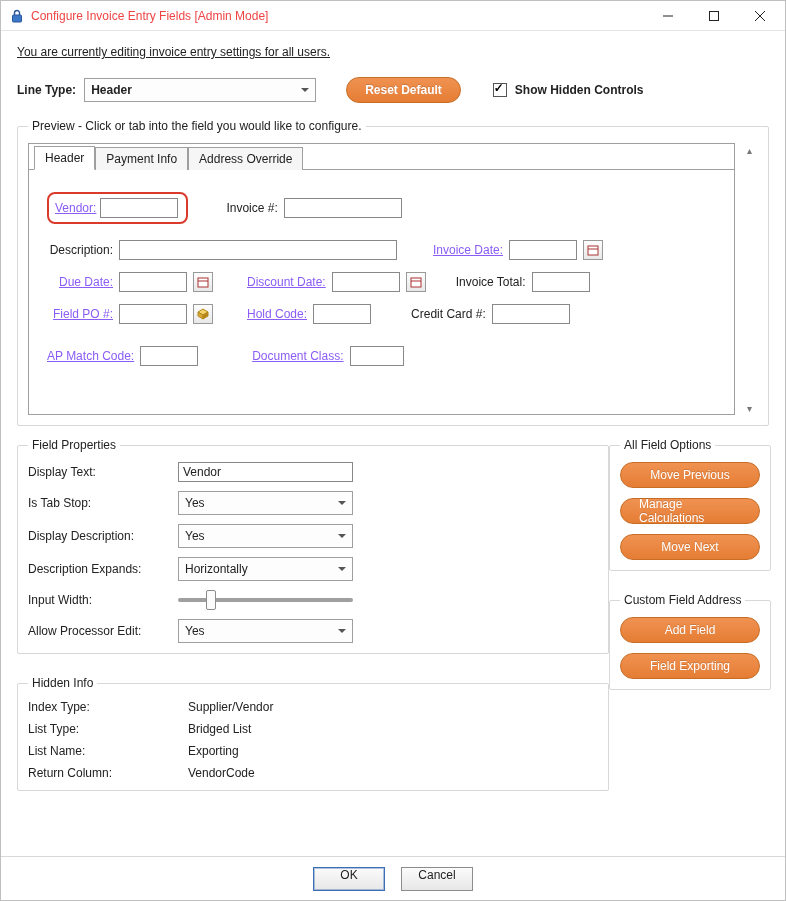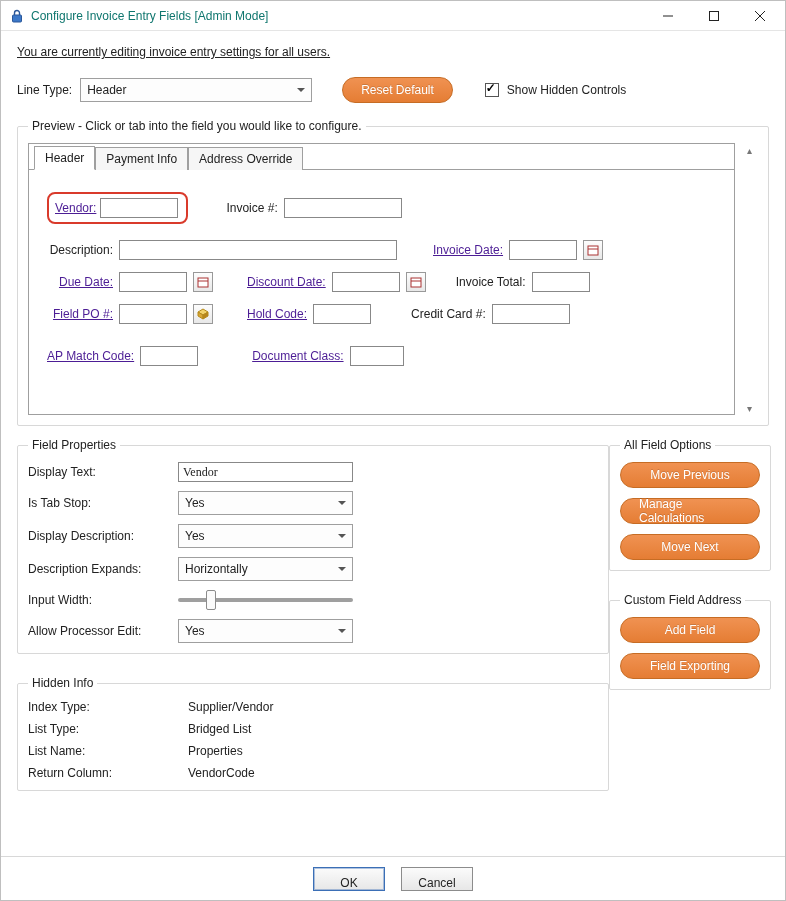--- a/index.html
+++ b/index.html
@@ -19,31 +19,31 @@
     background: #fff;
   }
   .titlebar {
     height: 30px;
     display: flex;
     align-items: center;
     padding: 0 2px 0 8px;
     border-bottom: 1px solid #e5e5e5;
   }
   .titlebar .lock-icon { width:16px; height:16px; margin-right:6px;}
-  .titlebar .title { flex:1; font-size:12px; color:#0f766e;}
+  .titlebar .title { flex:1; font-size:12px; color:#ef4444;}
   .winbtn { width:46px; height:28px; display:flex; align-items:center; justify-content:center; }
   .winbtn svg { display:block; }
   .body {
     flex:1;
     padding:14px 16px 8px 16px;
     background:#fff;
     overflow:hidden;
   }
   .intro { margin:0 0 18px 0;text-decoration:underline; }
-  .row { display:flex; align-items:center; gap:8px;}
+  .row { display:flex; align-items:center; gap:8px;font-weight:bold;}
   .row-linetype { margin-bottom:16px;}
   .lbl { }
   .dropdown {
     height:24px;
     border:1px solid #9f9f9f;
     background:#fdfdfd;
     padding:0 22px 0 6px;
     position:relative;
     display:flex;
     align-items:center;
@@ -131,21 +131,21 @@
     padding:22px 18px 10px 18px;
   }
   .fld-row {
     display:flex;
     align-items:center;
     gap:6px;
     margin-bottom:12px;
     flex-wrap:wrap;
   }
   .link-label {
-    color:#4c1d95;
+    color:#8b5cf6;
     text-decoration:underline;
     cursor:pointer;
   }
   .plain-label { color:#222; }
   .tbox {
     border:1px solid #888;
     height:20px;
     background:#fff;
   }
   .sel-box {
@@ -194,21 +194,21 @@
     align-items:center;
     justify-content:center;
     gap:16px;
   }
   .std-btn {
     min-width:72px;
     height:24px;
     border:1px solid #8c8c8c;
     background:linear-gradient(#fbfbfb,#e7e7e7);
     display:flex;
-    align-items:flex-end;
+    align-items:flex-start;
     justify-content:center;
   }
   .std-btn.default { border:1px solid #3b6fb6; box-shadow:0 0 0 1px rgba(59,111,182,.4) inset;}
 </style>
 </head>
 <body>
 
 <div class="window">
 
   <div class="titlebar">
@@ -348,21 +348,21 @@
       </div>
     </fieldset>
 
     <div class="two-col">
       <div class="left-col">
 
         <fieldset class="group">
           <legend>Field Properties</legend>
           <div class="prop-grid">
             <span>Display Text:</span>
-            <span class="tbox" style="width:175px; display:flex; align-items:center; padding:1px 4px;font-family:Liberation Serif, serif;">
+            <span class="tbox" style="width:175px; display:flex; align-items:center; padding:1px 4px;">
                 <span>Vendor</span>
               </span>
 
             <span>Is Tab Stop:</span>
             <div class="dropdown prop-dd">
                 <span>Yes</span>
               </div>
 
             <span>Display Description:</span>
             <div class="dropdown prop-dd">
@@ -389,21 +389,21 @@
         </fieldset>
 
         <fieldset class="group" style="margin-bottom:4px;">
           <legend>Hidden Info</legend>
           <div class="lookup-grid">
             <span>Index Type:</span>
             <span>Supplier/Vendor</span>
             <span>List Type:</span>
             <span>Bridged List</span>
             <span>List Name:</span>
-            <span>Properties</span>
+            <span>Exporting</span>
             <span>Return Column:</span>
             <span>VendorCode</span>
           </div>
         </fieldset>
       </div>
 
       <div class="right-col">
         <fieldset class="group">
           <legend>All Field Options</legend>
           <div class="btnstack">

